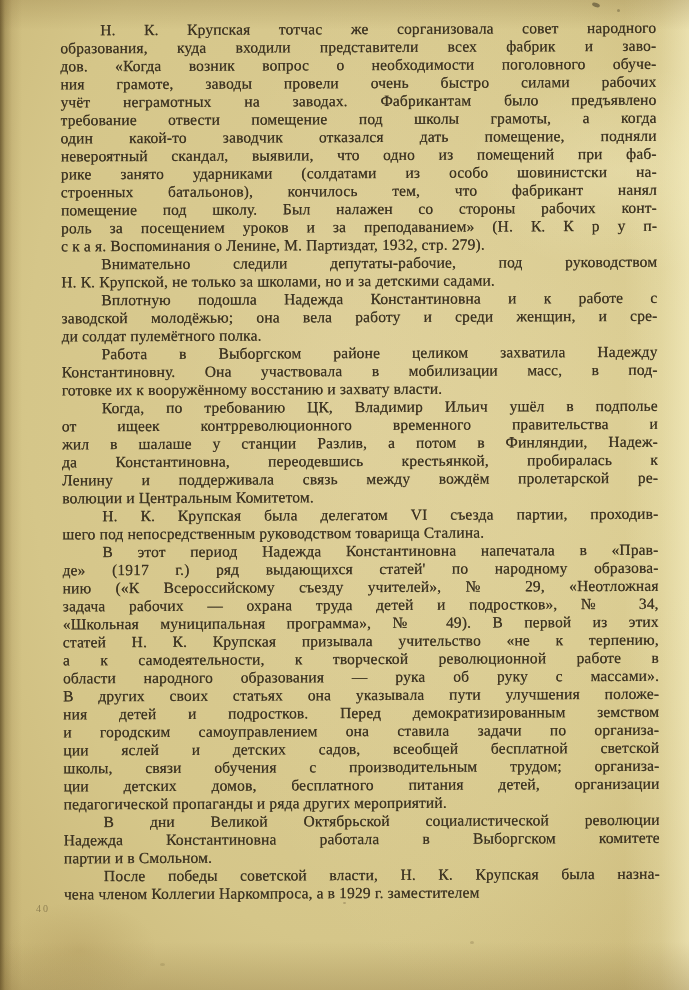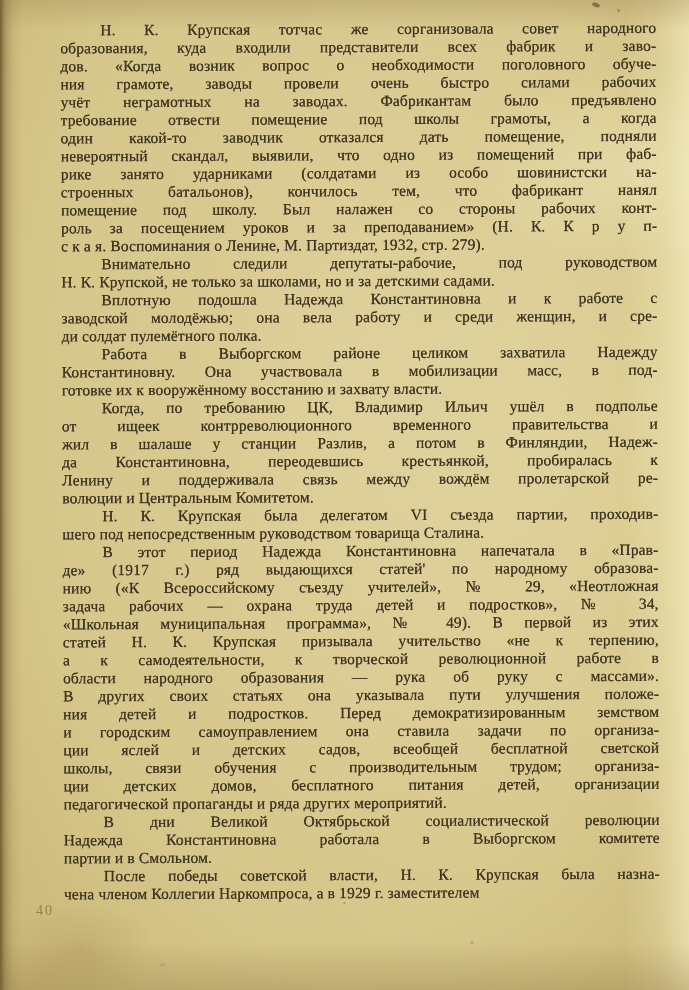--- a/index.html
+++ b/index.html
@@ -47,21 +47,21 @@
     height: 18px;
     overflow: hidden;
     text-align: justify;
     text-align-last: justify;
   }
   .line.first { text-indent: 40px; }
   .line.lastline { text-align-last: left; }
   .page-number {
     position: absolute;
     left: 36px; top: 903px;
-    font-size: 14px;
+    font-size: 10px;
     letter-spacing: 2px;
     color: rgba(92,80,48,0.55);
     text-shadow: none;
   }
   .speck { position: absolute; border-radius: 50%; }
   .s1 { left: 592px; top: 3px;  width: 8px; height: 4px; background: rgba(70,60,40,0.55); transform: rotate(18deg); }
   .s2 { left: 617px; top: 9px;  width: 3px; height: 3px; background: rgba(70,60,40,0.35); }
   .s3 { left: 343px; top: 902px; width: 3px; height: 2px; background: rgba(85,70,42,0.30); }
   .s4 { left: 470px; top: 941px; width: 4px; height: 3px; background: rgba(95,78,46,0.22); }
   .s5 { left: 160px; top: 963px; width: 5px; height: 3px; background: rgba(95,78,46,0.16); }

